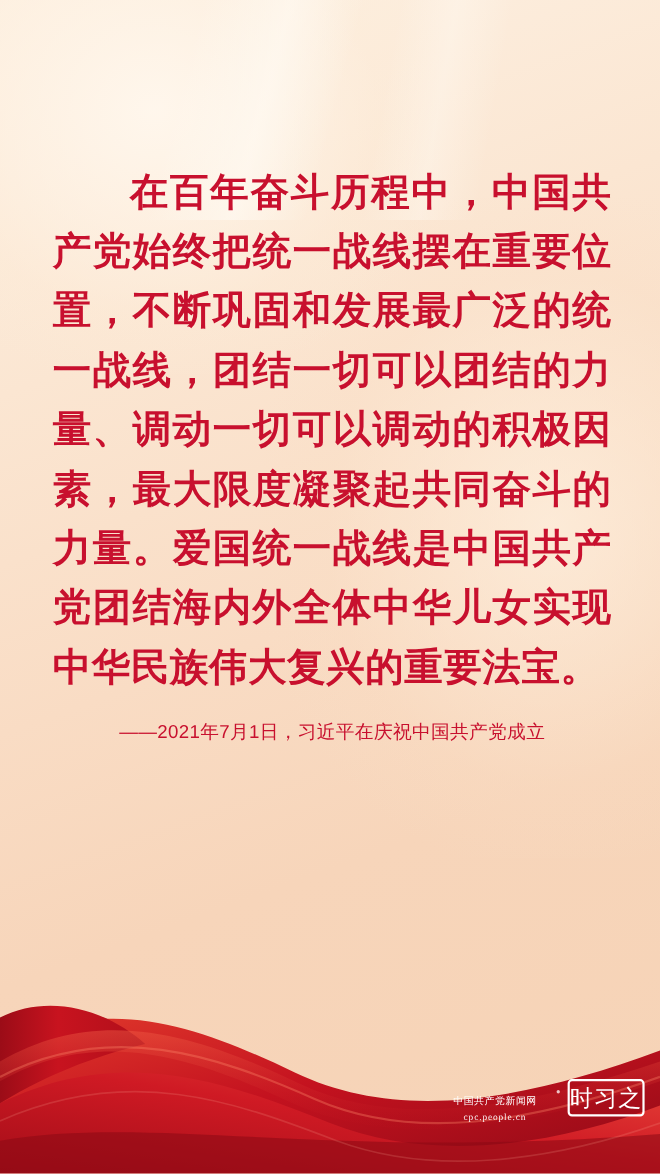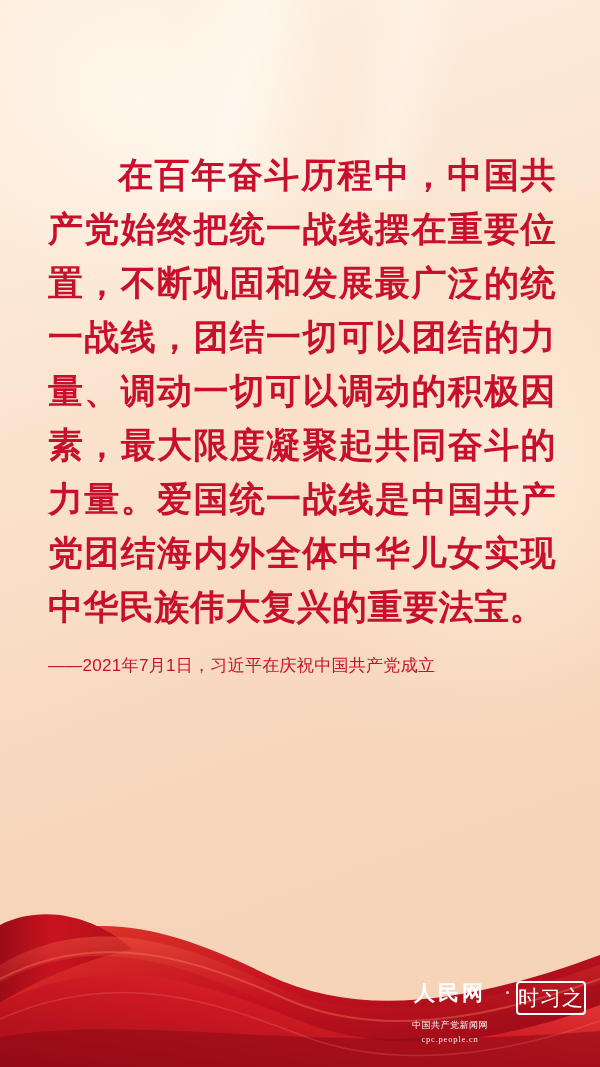--- a/index.html
+++ b/index.html
@@ -79,21 +79,21 @@
     text-align: justify;
     font-family: "Liberation Sans", "DejaVu Sans", sans-serif;
     margin: 0;
     white-space: pre-wrap;
   }
   .attribution {
     position: absolute;
     left: 48px;
     top: 650px;
     width: 508px;
-    text-align: left;
+    text-align: center;
     color: #c8102e;
   }
   .attrib-line1, .attrib-line2 {
     font-size: 17px;
     line-height: 31px;
     letter-spacing: 0.3px;
     font-family: "Liberation Sans", "DejaVu Sans", sans-serif;
   }
 
   
@@ -211,21 +211,20 @@
 
       <path d="M0,230 C140,206 300,248 600,224 L600,260 L0,260 Z" fill="#8b0a14" opacity="0.55"></path>
 
       <path d="M0,172 C100,120 196,152 286,192 C372,230 478,216 600,172" fill="none" stroke="#ff8a6a" stroke-opacity="0.35" stroke-width="2"></path>
       <path d="M0,212 C118,160 212,194 306,230 C392,262 498,250 600,214" fill="none" stroke="#ffb39a" stroke-opacity="0.18" stroke-width="1.5"></path>
     </svg>
   </div>
 
   <div class="footer">
     <div class="logo-people">
-      <div class="cn">人民网</div>
       <div class="sub">中国共产党新闻网</div>
       <div class="url">cpc.people.cn</div>
     </div>
     <div class="sep-dot"></div>
     <div class="brand-badge">时习之</div>
   </div>
 
 </div>
 
 </body></html>

